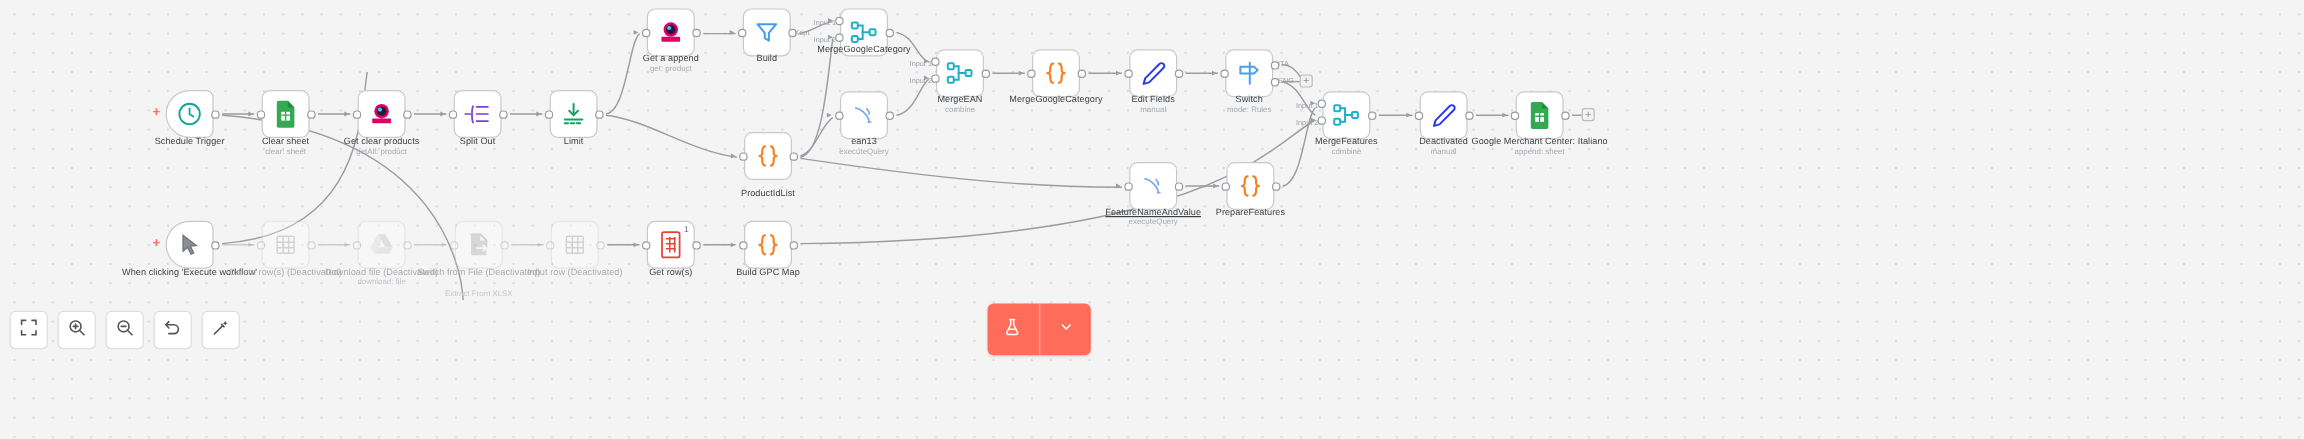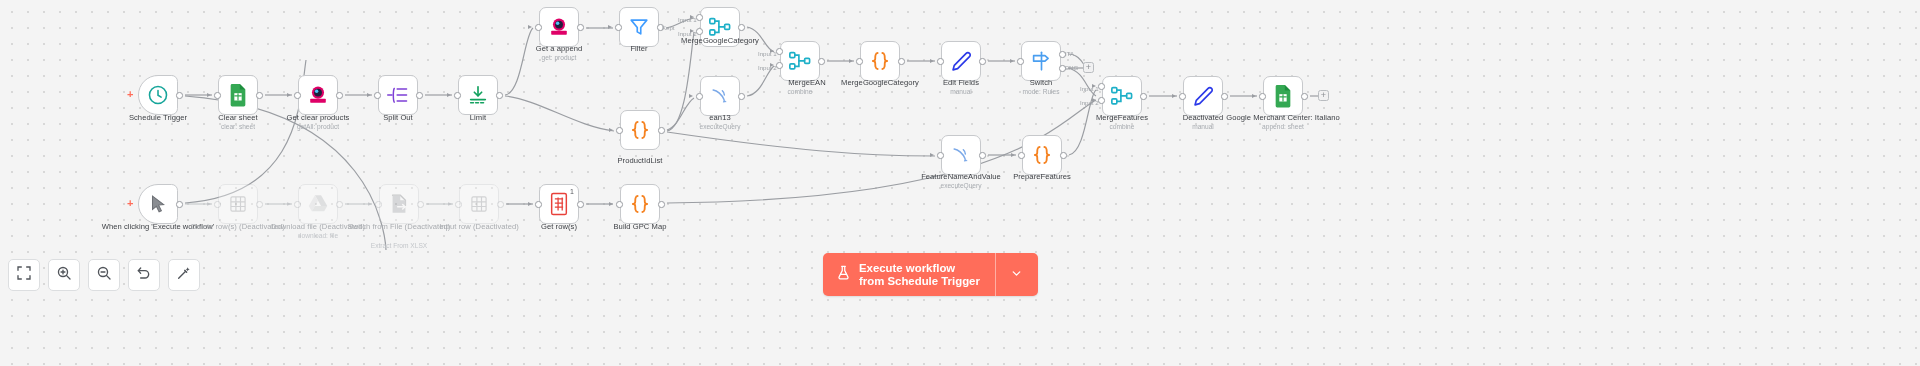--- a/index.html
+++ b/index.html
@@ -536,33 +536,33 @@
   <div id="labels-layer">
       <div class="nlabel" style="left: 58px; top: 113px; width: 200px;">Schedule Trigger</div>
       <div class="nlabel" style="left: 138px; top: 113px; width: 200px;">Clear sheet</div>
       <div class="nsub" style="left: 138px; top: 123px; width: 200px;">clear: sheet</div>
       <div class="nlabel" style="left: 218px; top: 113px; width: 200px;">Get clear products</div>
       <div class="nsub" style="left: 218px; top: 123px; width: 200px;">getAll: product</div>
       <div class="nlabel" style="left: 298px; top: 113px; width: 200px;">Split Out</div>
       <div class="nlabel" style="left: 378px; top: 113px; width: 200px;">Limit</div>
       <div class="nlabel" style="left: 459px; top: 44px; width: 200px;">Get a append</div>
       <div class="nsub" style="left: 459px; top: 54px; width: 200px;">get: product</div>
-      <div class="nlabel" style="left: 539px; top: 44px; width: 200px;">Filter</div>
+      <div class="nlabel" style="left: 539px; top: 44px; width: 200px;">Build</div>
       <div class="nlabel" style="left: 620px; top: 36px; width: 200px;">MergeGoogleCategory</div>
       <div class="nlabel" style="left: 540px; top: 156px; width: 200px;">ProductIdList</div>
       <div class="nlabel" style="left: 620px; top: 113px; width: 200px;">ean13</div>
       <div class="nsub" style="left: 620px; top: 123px; width: 200px;">executeQuery</div>
-      <div class="nlabel" style="left: 700px; top: 78px; width: 200px; margin-left: 7px;">MergeEAN</div>
+      <div class="nlabel" style="left: 700px; top: 78px; width: 200px;">MergeEAN</div>
       <div class="nsub" style="left: 700px; top: 88px; width: 200px;">combine</div>
       <div class="nlabel" style="left: 780px; top: 78px; width: 200px;">MergeGoogleCategory</div>
       <div class="nlabel" style="left: 861px; top: 78px; width: 200px;">Edit Fields</div>
       <div class="nsub" style="left: 861px; top: 88px; width: 200px;">manual</div>
       <div class="nlabel" style="left: 941px; top: 78px; width: 200px;">Switch</div>
       <div class="nsub" style="left: 941px; top: 88px; width: 200px;">mode: Rules</div>
-      <div class="nlabel" style="left: 861px; top: 172px; width: 200px;">FeatureNameAndValue</div>
+      <div class="nlabel" style="left: 861px; top: 172px; width: 200px; text-decoration: underline;">FeatureNameAndValue</div>
       <div class="nsub" style="left: 861px; top: 182px; width: 200px;">executeQuery</div>
       <div class="nlabel" style="left: 942px; top: 172px; width: 200px;">PrepareFeatures</div>
       <div class="nlabel" style="left: 1022px; top: 113px; width: 200px;">MergeFeatures</div>
       <div class="nsub" style="left: 1022px; top: 123px; width: 200px;">combine</div>
       <div class="nlabel" style="left: 1103px; top: 113px; width: 200px;">Deactivated</div>
       <div class="nsub" style="left: 1103px; top: 123px; width: 200px;">manual</div>
       <div class="nlabel" style="left: 1183px; top: 113px; width: 200px;">Google Merchant Center: Italiano</div>
       <div class="nsub" style="left: 1183px; top: 123px; width: 200px;">append: sheet</div>
       <div class="nlabel" style="left: 98px; top: 222px; width: 120px;">When clicking 'Execute workflow'</div>
       <div class="nlabel deact" style="left: 178px; top: 222px; width: 120px;">Delete row(s) (Deactivated)</div>
@@ -623,24 +623,20 @@
     </div>
 
   <div id="execwrap">
     <div id="execmain">
       <span>
         <svg width="15" height="17" viewBox="0 0 24 24" fill="none" stroke="#fff" stroke-width="2" stroke-linecap="round" stroke-linejoin="round">
           <path d="M9 2h6M10 2v7L5 19a2 2 0 0 0 1.8 3h10.4A2 2 0 0 0 19 19l-5-10V2"></path>
           <path d="M7.5 15h9"></path>
         </svg>
       </span>
-      <span class="txt">
-        <span class="l1">Execute workflow</span>
-        <span class="l2">from Schedule Trigger</span>
-      </span>
     </div>
     <div id="execdiv"></div>
     <div id="execcaret">
       <span>
         <svg width="13" height="13" viewBox="0 0 24 24" fill="none" stroke="#fff" stroke-width="2.4" stroke-linecap="round" stroke-linejoin="round">
             <path d="M6 9l6 6 6-6"></path>
           </svg>
       </span>
     </div>
   </div>

